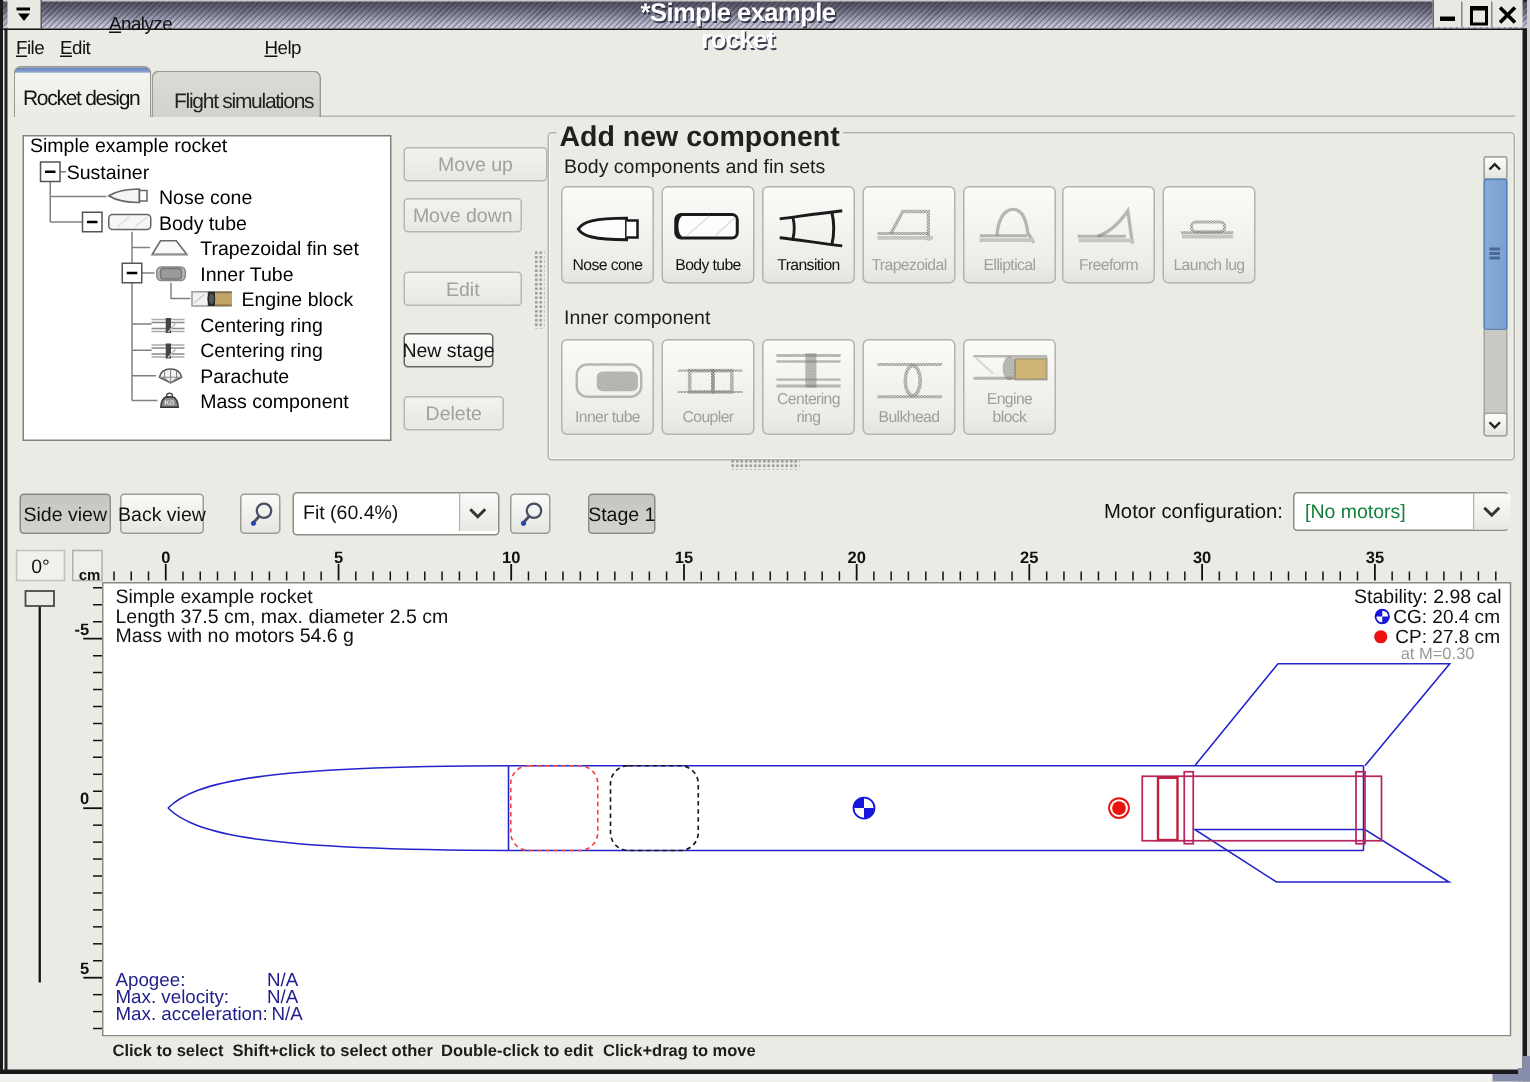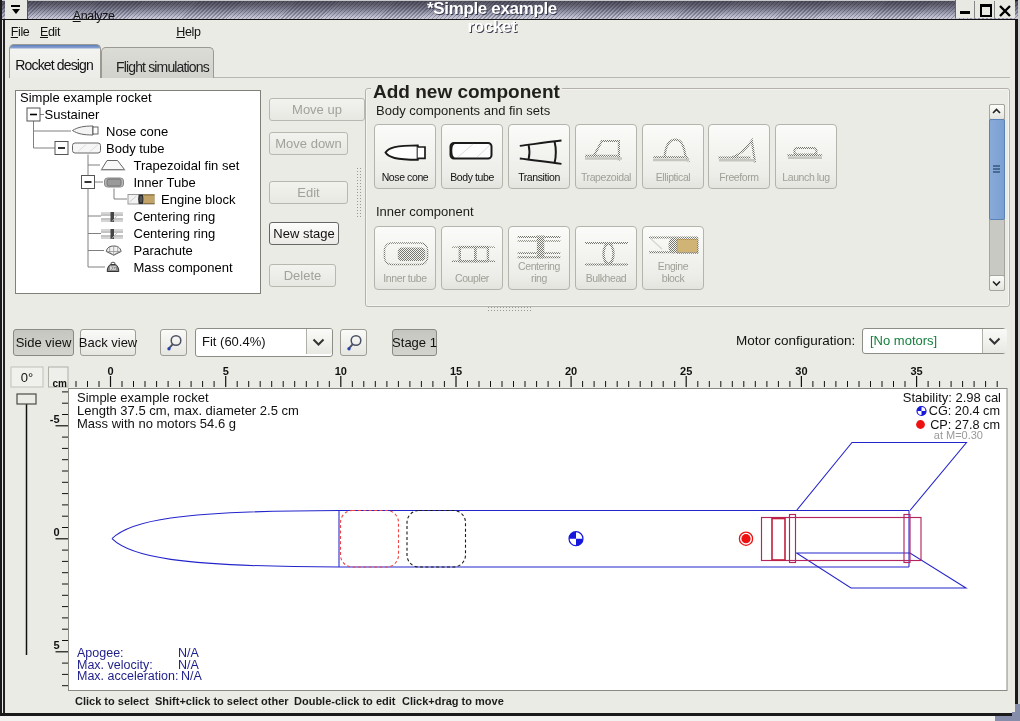--- a/index.html
+++ b/index.html
@@ -149,21 +149,21 @@
 <text x="118.5" y="131">Centering ring</text>
 <text x="118.5" y="148">Centering ring</text>
 <text x="118.5" y="165">Parachute</text>
 <text x="118.5" y="182">Mass component</text>
 </g>
 </svg>
 
 <div class="btn dis" style="left:269px;top:98px;width:96px;height:23px;">Move up</div>
 <div class="btn dis" style="left:269px;top:132px;width:79px;height:23px;">Move down</div>
 <div class="btn dis" style="left:269px;top:181px;width:79px;height:23px;">Edit</div>
-<div class="btn" style="left:269px;top:222px;width:70px;height:23px;border-color:#666;background:linear-gradient(#fdfdfc,#eceae6);">New stage</div>
+<div class="btn" style="left:269px;top:222px;width:60px;height:23px;border-color:#666;background:linear-gradient(#fdfdfc,#eceae6);">New stage</div>
 <div class="btn dis" style="left:269px;top:264px;width:67px;height:23px;">Delete</div>
 
 <div class="abs" style="left:356px;top:167px;width:7px;height:52px;
  background:repeating-radial-gradient(circle at 50% 50%, #9a9a92 0 0.8px, transparent 1px 2px);
  background-size:3px 3px;"></div>
 
 <div class="abs" style="left:365px;top:88px;width:643px;height:217px;border:1px solid #b3b1aa;border-radius:3px;box-shadow:inset 0 0 0 0.5px #fdfdfc;"></div>
 <div class="abs" style="left:371px;top:81px;background:#ebebe6;padding:0 2px;font-size:19px;font-weight:bold;color:#21201c;">Add new component</div>
 <div class="abs" style="left:376px;top:103px;font-size:13px;color:#1c1c18;">Body components and fin sets</div>
 <div class="abs" style="left:376px;top:204px;font-size:13px;color:#1c1c18;">Inner component</div>

